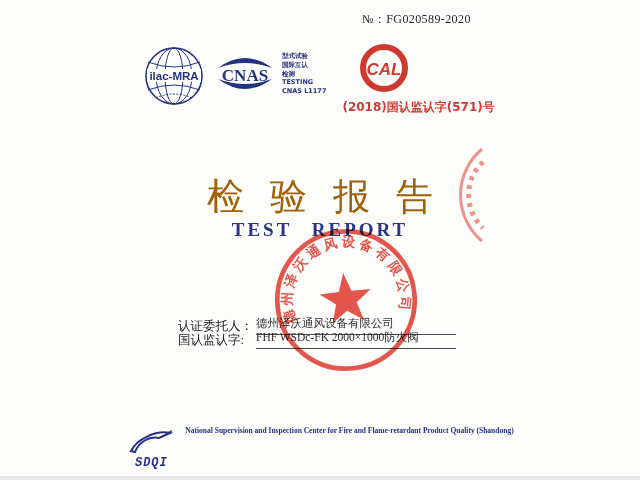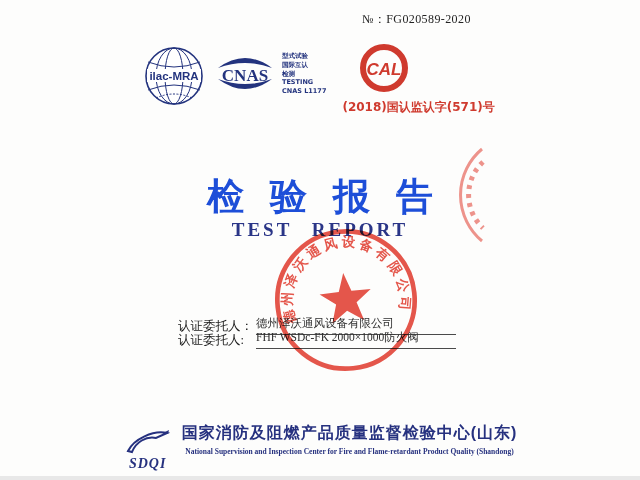--- a/index.html
+++ b/index.html
@@ -21,44 +21,44 @@
   .cma-number { font-size:7.5px; letter-spacing:1.6px; color:#cf3a2e; font-family:"DejaVu Sans",sans-serif; font-weight:bold; margin-top:1px; }
   .ilac { margin-left:12px; margin-top:4px; }
   .cnas-logo { margin-left:10px; margin-top:10px; }
   .cnas-lines { margin-left:6px; margin-top:10px; font-size:6.5px; line-height:1.35; font-weight:bold;
                 color:#23337e; font-family:"DejaVu Sans",sans-serif; }
   .cal-wrap { margin-left:16px; text-align:center; width:84px; }
   .cal-caption { font-size:12px; font-weight:bold; color:#cf3a2e; font-family:"DejaVu Sans",sans-serif; margin-top:1px; white-space:nowrap; }
 
   
   .title-zh-wrap { position:absolute; top:172px; left:0; width:100%; text-align:center; }
-  .title-zh { display:inline-block; transform:translateX(13px); font-size:37px; font-weight:bold;
-              color:#1d4ed8; letter-spacing:26px; font-family:"Liberation Sans",sans-serif; }
+  .title-zh { display:inline-block; transform:translateX(13px); font-size:37px; font-weight:normal;
+              color:#a16207; letter-spacing:26px; font-family:"Liberation Sans",sans-serif; }
   .title-en { position:absolute; top:219px; left:0; width:100%; text-align:center; font-size:19px;
               font-weight:bold; color:#2a3587; letter-spacing:3px; word-spacing:12px; }
 
   
   .field-row { position:absolute; left:178px; display:flex; align-items:flex-end; }
   .field-row.r0 { top:313px; } .field-row.r1 { top:327px; } .field-row.r2 { top:359px; }
   .field-label { flex:none; width:78px; font-size:12.5px; color:#1c1c1c; white-space:nowrap; }
   .field-value-box { width:200px; border-bottom:1px solid #4a4a4a; padding-bottom:3px; }
   .field-value { font-size:11.5px; color:#2e2e2e; white-space:nowrap; }
 
   
   .stamp { position:absolute; left:268px; top:222px; width:156px; height:156px; opacity:.86;
            transform:rotate(-6deg); mix-blend-mode:multiply; }
   .edge-stamp { position:absolute; left:447px; top:146px; width:38px; height:98px; opacity:.55;
                 mix-blend-mode:multiply; }
 
   
   .footer { position:absolute; top:423px; left:0; width:100%; display:flex; justify-content:center;
             align-items:flex-start; gap:9px; }
   .footer-logo { width:50px; text-align:center; margin-top:5px; }
-  .sdqi-text { font-size:14px; font-style:italic; font-weight:bold; color:#26317f; letter-spacing:1px;
-               font-family:Liberation Serif, serif; margin-top:-2px; }
+  .sdqi-text { font-size:12px; font-style:italic; font-weight:bold; color:#26317f; letter-spacing:1px;
+               font-family:Liberation Mono, monospace; margin-top:-2px; }
   .footer-text { text-align:center; }
   .org-zh { font-size:16px; font-weight:bold; color:#26317f; letter-spacing:1px;
             font-family:"Liberation Sans",sans-serif; }
   .org-en { font-size:7.5px; color:#26317f; margin-top:3px;font-weight:bold; }
 </style>
 </head>
 <body>
 
 <div class="page">
 
@@ -111,21 +111,21 @@
     <path d="M36,16 A45,45 0 0 0 36,82" fill="none" stroke="#e23b2e" stroke-width="5" stroke-dasharray="4,5"></path>
   </svg>
 
   <div class="field-row r0">
     <span class="field-label">认证委托人：</span>
     <span class="field-value-box">
       <span class="field-value">德州泽沃通风设备有限公司</span>
     </span>
   </div>
   <div class="field-row r1">
-    <span class="field-label">认证委托人:</span>
+    <span class="field-label">国认监认字:</span>
     <span class="field-value-box">
       <span class="field-value">FHF WSDc-FK 2000×1000防火阀</span>
     </span>
   </div>
 
   <svg class="stamp" viewBox="0 0 150 150">
     <defs>
       <path id="sealArc" d="M26,93 A52,52 0 1 1 124,93" fill="none"></path>
     </defs>
     <circle cx="75" cy="75" r="66" fill="none" stroke="#e23b2e" stroke-width="4.5"></circle>
@@ -137,18 +137,17 @@
 
   <div class="footer">
     <div class="footer-logo">
       <svg width="46" height="26" viewBox="0 0 46 26">
         <path d="M3,23 C9,11 28,2 42,5 L31,10 C21,8 11,14 7,24 Z" fill="none" stroke="#26317f" stroke-width="2"></path>
         <path d="M40,4 l4,-2 l-1,4 Z" fill="#26317f"></path>
       </svg>
       <div class="sdqi-text">SDQI</div>
     </div>
     <div class="footer-text">
-      <div class="org-zh">国家消防及阻燃产品质量监督检验中心(山东)</div>
       <div class="org-en">National Supervision and Inspection Center for Fire and Flame-retardant Product Quality (Shandong)</div>
     </div>
   </div>
 
 </div>
 
 </body></html>

